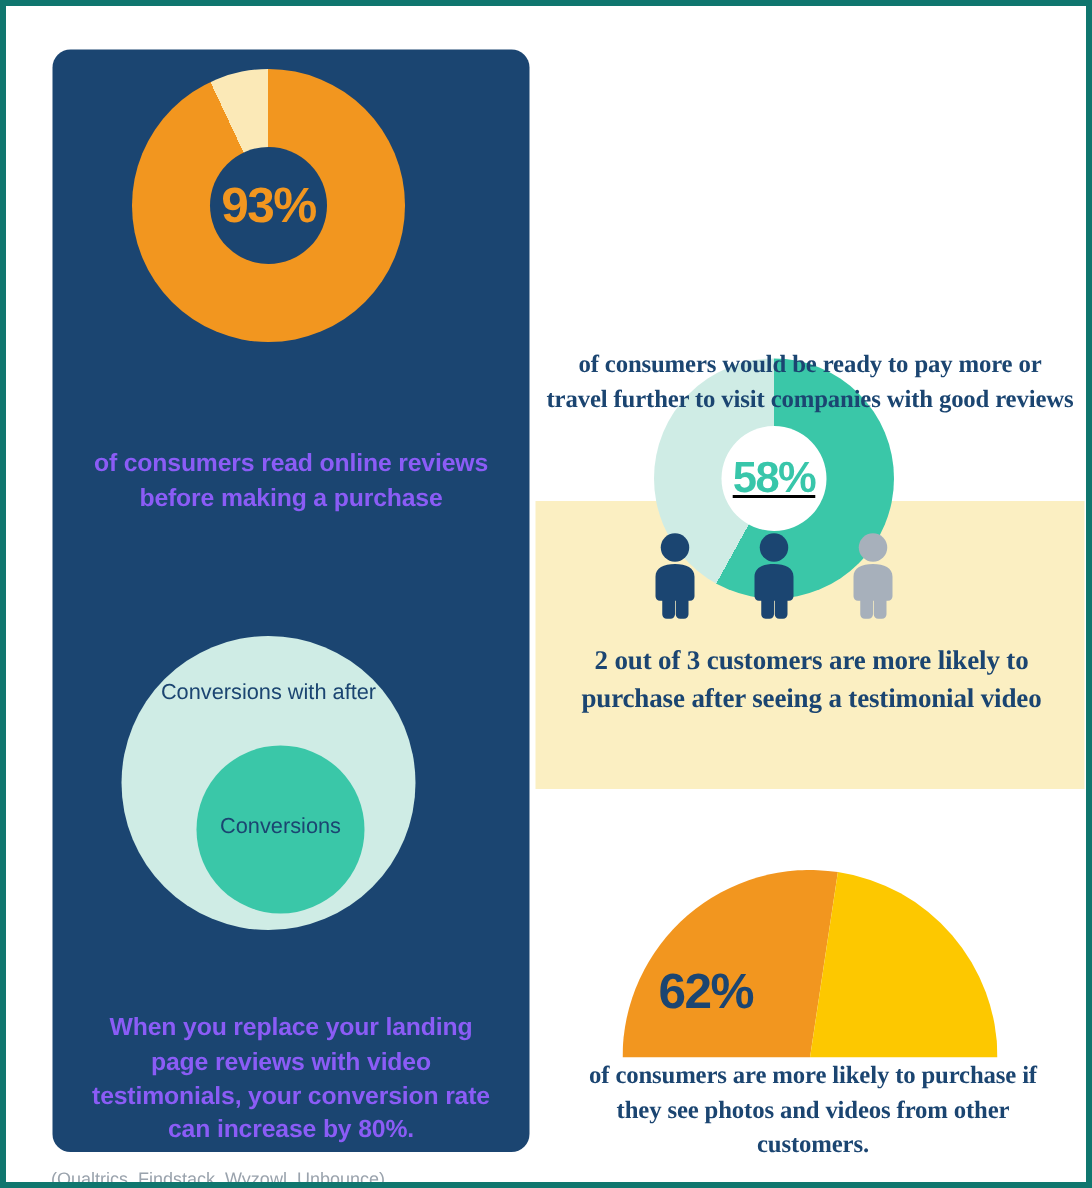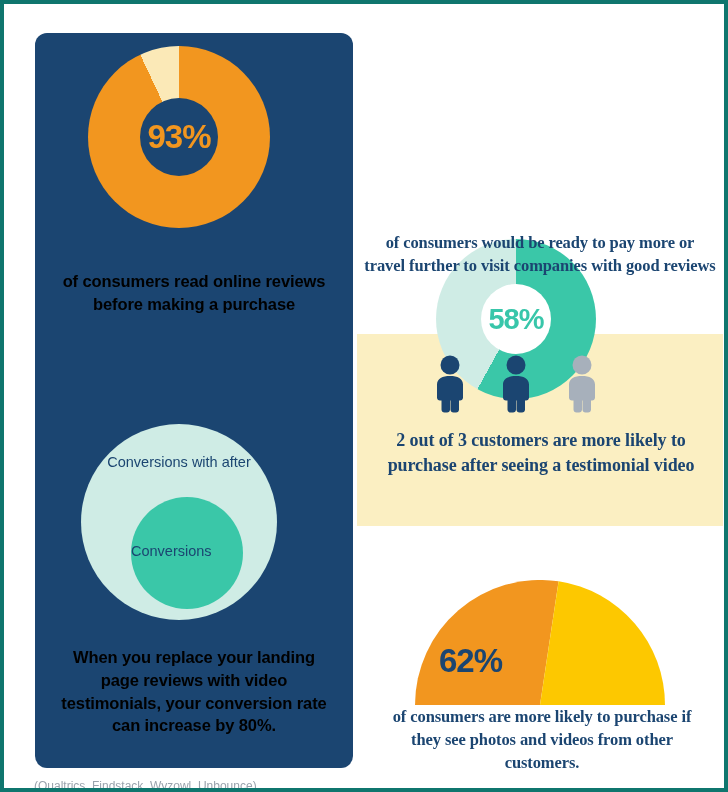--- a/index.html
+++ b/index.html
@@ -44,21 +44,21 @@
 
   
   .block { position: absolute; }
 
   .caption {
     text-align: center;
     font-weight: bold;
     line-height: 1.38;
     letter-spacing: -0.1px;
   }
-  .caption.light { color: #000000; }
+  .caption.light { color: #8b5cf6; margin-top: 28px; }
   .caption.dark  { color: #1b4571; font-family: Liberation Serif, serif; }
 
   
   .donut {
     position: relative;
     border-radius: 50%;
   }
   .donut .hole {
     position: absolute;
     border-radius: 50%;
@@ -85,20 +85,21 @@
 
   
   #donut58 {
     left: 432px; top: 53px;
     width: 160px; height: 160px;
   }
   #donut58 .hole {
     left: 45px; top: 45px;
     width: 70px; height: 70px;
     background: #ffffff;
+    text-decoration: underline;
   }
   #donut58 .hole span { color: #38c6aa; font-size: 29px; }
 
   
   #venn-wrap {
     left: 77px; top: 420px;
     width: 196px; height: 196px;
   }
   .venn-outer {
     position: absolute;
@@ -120,20 +121,21 @@
     width: 196px;
     text-align: center;
     font-size: 14.5px;
     color: #1b4571;
     font-weight: normal;
   }
   .venn-label-inner {
     position: absolute;
     left: 50px; top: 119px;
     width: 112px;
+    text-align: center;
     font-size: 14.5px;
     color: #1b4571;
     font-weight: normal;
   }
 
   
   #people {
     left: 424px; top: 351px;
     width: 176px; height: 58px;
     display: flex;

